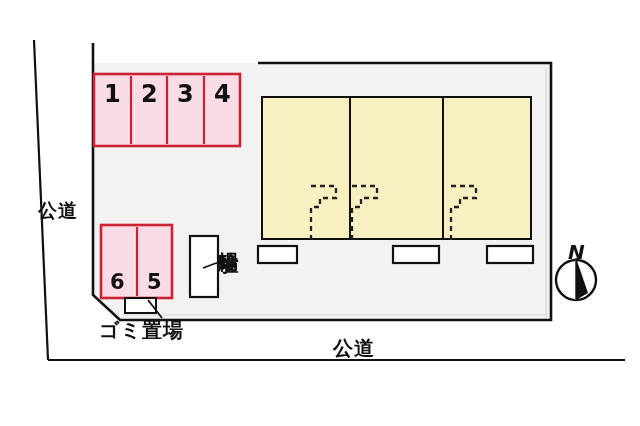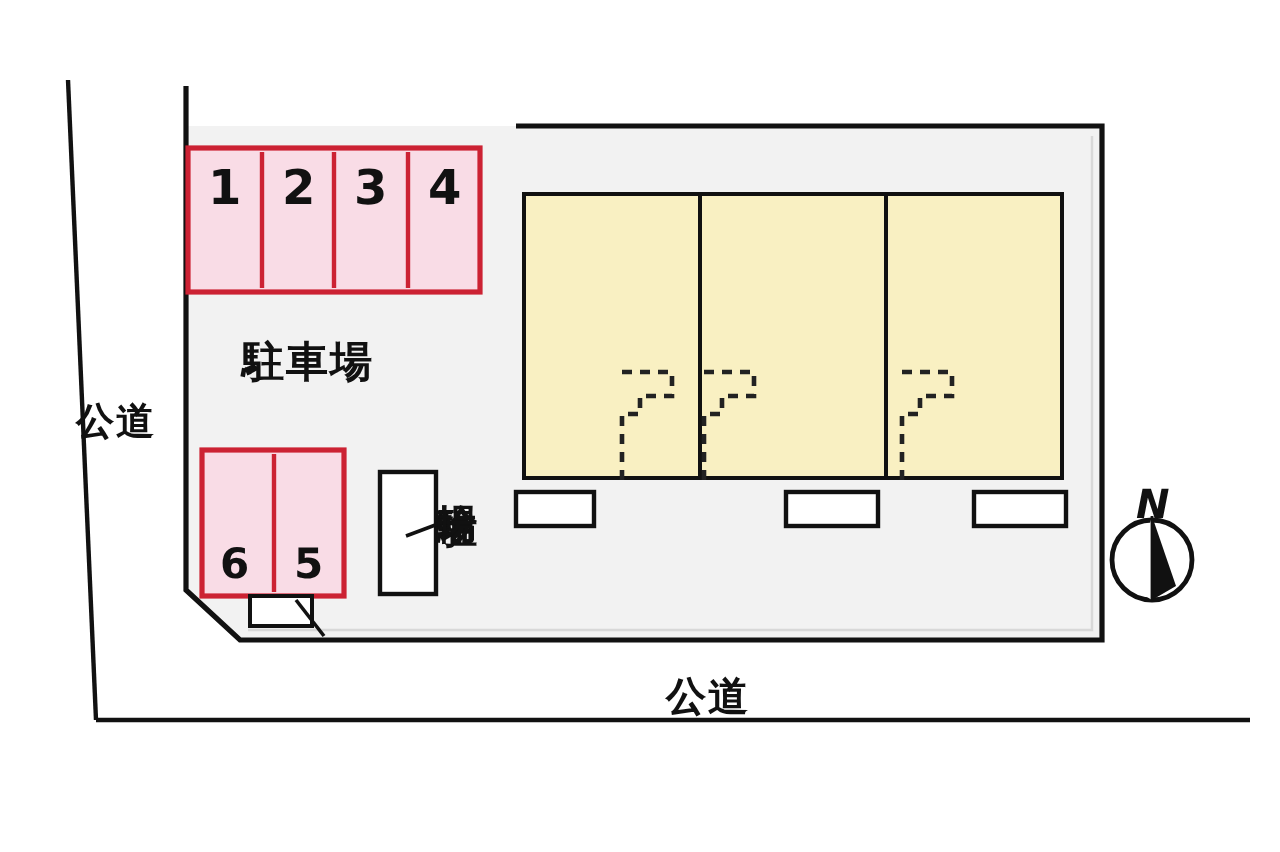--- a/index.html
+++ b/index.html
@@ -80,24 +80,24 @@
   </svg>
 
   <div class="lbl" style="left:104px;top:80px;font-size:24px;">1</div>
   <div class="lbl" style="left:141px;top:80px;font-size:24px;">2</div>
   <div class="lbl" style="left:177px;top:80px;font-size:24px;">3</div>
   <div class="lbl" style="left:214px;top:80px;font-size:24px;">4</div>
 
   <div class="lbl" style="left:110px;top:270px;font-size:21px;">6</div>
   <div class="lbl" style="left:147px;top:270px;font-size:21px;">5</div>
 
-  <div class="lbl" style="left:121px;top:167px;font-size:21px;letter-spacing:1px;">駐車場</div>
 
   <div class="lbl vert" style="left:219px;top:236px;font-size:20px;line-height:1;">駐輪場</div>
 
+  <div class="lbl" style="left:99px;top:317px;font-size:20px;letter-spacing:1px;">ゴミ置場</div>
 
   <div class="lbl" style="left:38px;top:198px;font-size:19px;letter-spacing:1px;">公道</div>
 
   <div class="lbl" style="left:333px;top:335px;font-size:20px;letter-spacing:1px;">公道</div>
 
   <div class="lbl" style="left:568px;top:240px;font-size:20px;font-style:italic;">N</div>
 
 </div>
 
 </body></html>

